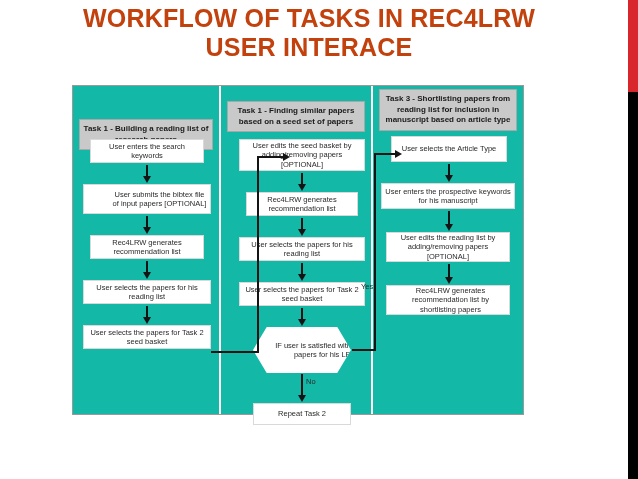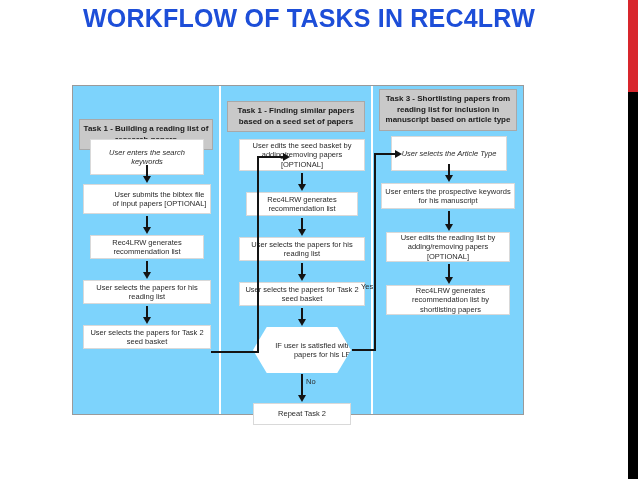--- a/index.html
+++ b/index.html
@@ -28,42 +28,42 @@
     width: 10px; height: 387px;
     background: #000000;
   }
 
   
   #slide-title {
     position: absolute;
     left: 0; top: 4px;
     width: 618px;
     text-align: center;
-    color: #1d4ed8;
+    color: #c2410c;
     font-weight: bold;
     font-size: 25px;
     line-height: 29px;
     letter-spacing: 0.2px;
   }
   #slide-title .line2 { display: block; }
 
   
   #diagram {
     position: absolute;
     left: 72px; top: 85px;
     width: 452px; height: 330px;
     border: 1px solid #9a9a9a;
     background: #f2f2f2;
     box-sizing: border-box;
     display: flex;
   }
   .column {
     position: relative;
     box-sizing: border-box;
-    background: #7dd3fc;
+    background: #14b8a6;
     height: 100%;
   }
   .col-1 { width: 148px; border-right: 2px solid #ffffff; }
   .col-2 { width: 152px; border-right: 2px solid #ffffff; }
   .col-3 { width: 150px; }
 
   .col-header {
     position: absolute;
     left: 6px; right: 6px;
     background: #c9c9c9;
@@ -142,28 +142,29 @@
   }
 </style>
 </head>
 <body>
 
 <div id="edge-red"></div>
 <div id="edge-black"></div>
 
 <div id="slide-title">
   <span>WORKFLOW OF TASKS IN REC4LRW</span>
+  <span class="line2">USER INTERACE</span>
 </div>
 
 <div id="diagram">
 
   <div class="column col-1">
     <div class="col-header">Task 1 - Building a reading list of research papers</div>
 
-    <div class="node" style="left:17px; top:53px; width:114px; height:36px;font-style:italic;">User enters the search keywords</div>
+    <div class="node" style="left:17px; top:53px; width:114px; height:24px;">User enters the search keywords</div>
     <div class="v-arrow" style="left:73px; top:79px; height:12px;"></div>
 
     <div class="node" style="left:10px; top:98px; width:128px; height:30px;padding-left:28px;">User submits the bibtex file of input papers [OPTIONAL]</div>
     <div class="v-arrow" style="left:73px; top:130px; height:12px;"></div>
 
     <div class="node" style="left:17px; top:149px; width:114px; height:24px;">Rec4LRW generates recommendation list</div>
     <div class="v-arrow" style="left:73px; top:175px; height:12px;"></div>
 
     <div class="node" style="left:10px; top:194px; width:128px; height:24px;">User selects the papers for his reading list</div>
     <div class="v-arrow" style="left:73px; top:220px; height:12px;"></div>
@@ -192,21 +193,21 @@
     <div class="edge-label" style="left:85px; top:291px;">No</div>
 
     <div class="node" style="left:32px; top:317px; width:98px; height:22px;">Repeat Task 2</div>
 
     <div class="edge-label" style="left:140px; top:196px;">Yes</div>
   </div>
 
   <div class="column col-3">
     <div class="col-header">Task 3 - Shortlisting papers from reading list for inclusion in manuscript based on article type</div>
 
-    <div class="node" style="left:18px; top:50px; width:116px; height:35px;font-style:italic;">User selects the Article Type</div>
+    <div class="node" style="left:18px; top:50px; width:116px; height:26px;">User selects the Article Type</div>
     <div class="v-arrow" style="left:75px; top:78px; height:12px;"></div>
 
     <div class="node" style="left:8px; top:97px; width:134px; height:26px;">User enters the prospective keywords for his manuscript</div>
     <div class="v-arrow" style="left:75px; top:125px; height:14px;"></div>
 
     <div class="node" style="left:13px; top:146px; width:124px; height:30px;">User edits the reading list by adding/removing papers [OPTIONAL]</div>
     <div class="v-arrow" style="left:75px; top:178px; height:14px;"></div>
 
     <div class="node" style="left:13px; top:199px; width:124px; height:30px;padding-left:8px;">Rec4LRW generates recommendation list by shortlisting papers</div>
   </div>

